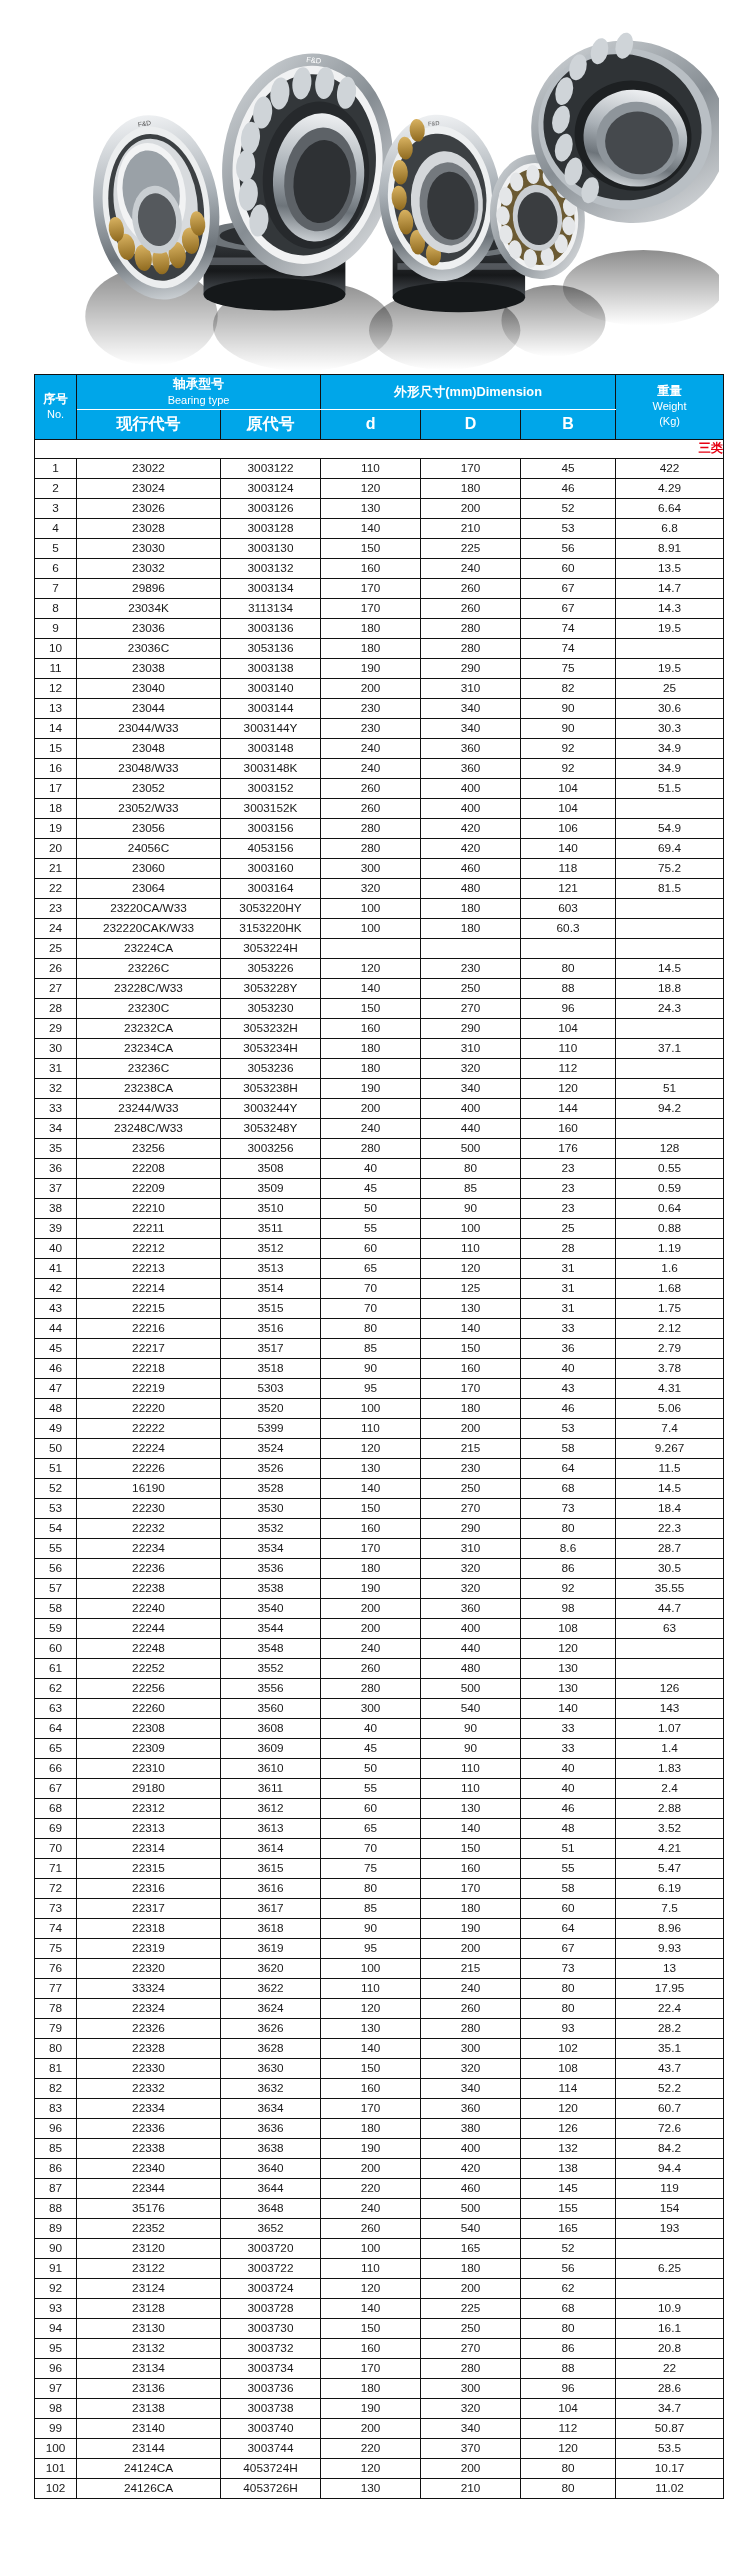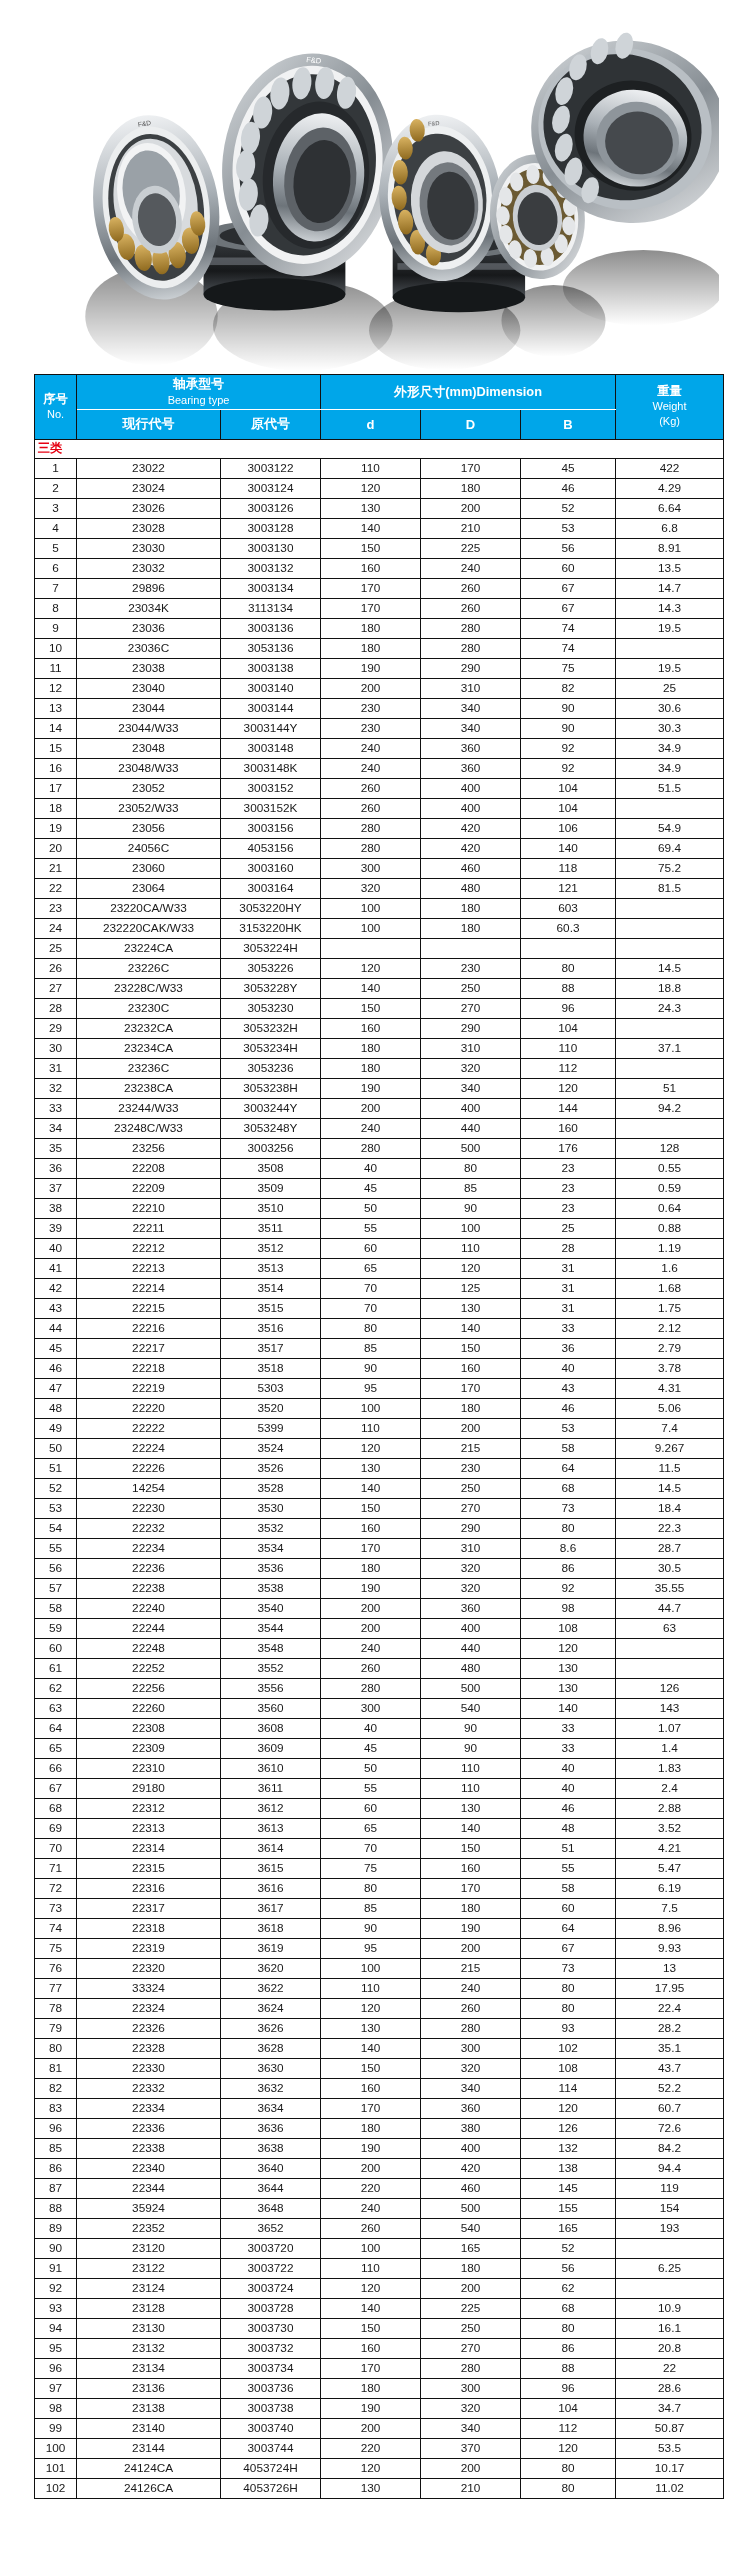--- a/index.html
+++ b/index.html
@@ -11,25 +11,25 @@
     border-collapse:collapse; table-layout:fixed;
     width:688px; margin:2.8px 0 0 34px;
     border:1.9px solid #111;
   }
   .catalog-table th, .catalog-table td {
     border:0.9px solid #111; text-align:center;
     overflow:hidden; white-space:nowrap; padding:0;
   }
   .catalog-table thead th { background:#00a6e9; color:#ffffff; }
   .h-top { height:35px; font-size:12.8px; font-weight:bold; line-height:1.25; }
-  .h-sub th { height:29px; font-size:13px; font-weight:bold; border-top:1.9px solid #ffffff; }
+  .h-sub th { height:29px; font-size:16px; font-weight:bold; border-top:1.9px solid #ffffff; }
   th.h-merged { font-size:12.3px; font-weight:bold; line-height:1.2; }
   .en { font-weight:normal; font-size:11px; }
   .cat-row td {
-    color:#e60012; text-align:left; font-weight:bold;
+    color:#e60012; text-align:right; font-weight:bold;
     height:18px; font-size:12.3px; padding-left:2.8px; background:#ffffff;
   }
   tbody.data-rows td { height:19px; font-size:11.8px; color:#1a1a1a; background:#ffffff; }
 </style>
 </head>
 <body>
 
 <div class="photo-wrap">
   <svg width="681" height="367" viewBox="0 0 720 388">
     <defs>
@@ -686,21 +686,21 @@
         <td>51</td>
         <td>22226</td>
         <td>3526</td>
         <td>130</td>
         <td>230</td>
         <td>64</td>
         <td>11.5</td>
       </tr>
       <tr>
         <td>52</td>
-        <td>14254</td>
+        <td>16190</td>
         <td>3528</td>
         <td>140</td>
         <td>250</td>
         <td>68</td>
         <td>14.5</td>
       </tr>
       <tr>
         <td>53</td>
         <td>22230</td>
         <td>3530</td>
@@ -1010,21 +1010,21 @@
         <td>87</td>
         <td>22344</td>
         <td>3644</td>
         <td>220</td>
         <td>460</td>
         <td>145</td>
         <td>119</td>
       </tr>
       <tr>
         <td>88</td>
-        <td>35924</td>
+        <td>35176</td>
         <td>3648</td>
         <td>240</td>
         <td>500</td>
         <td>155</td>
         <td>154</td>
       </tr>
       <tr>
         <td>89</td>
         <td>22352</td>
         <td>3652</td>

